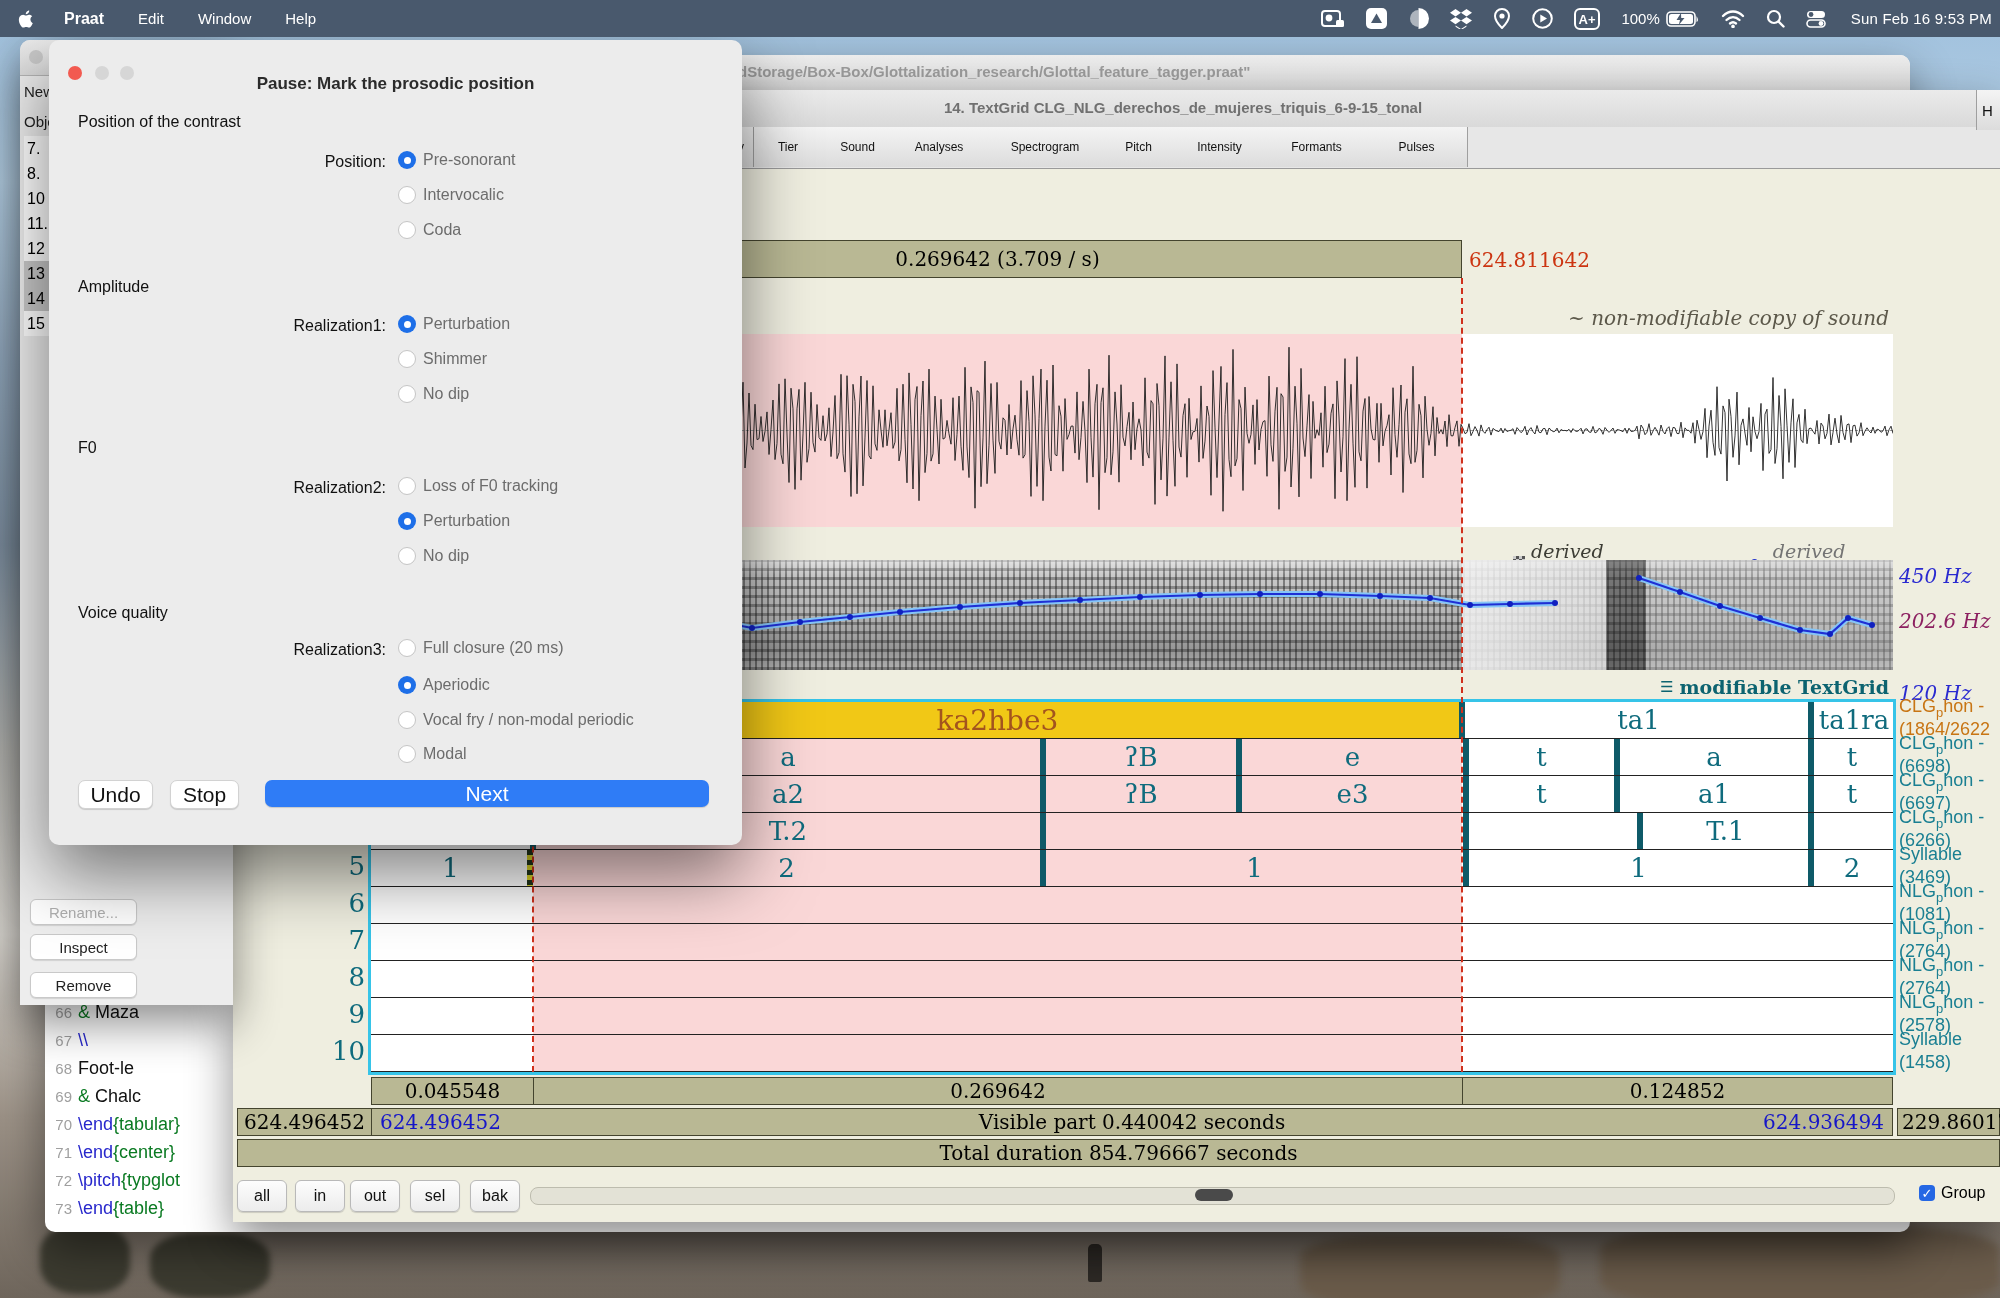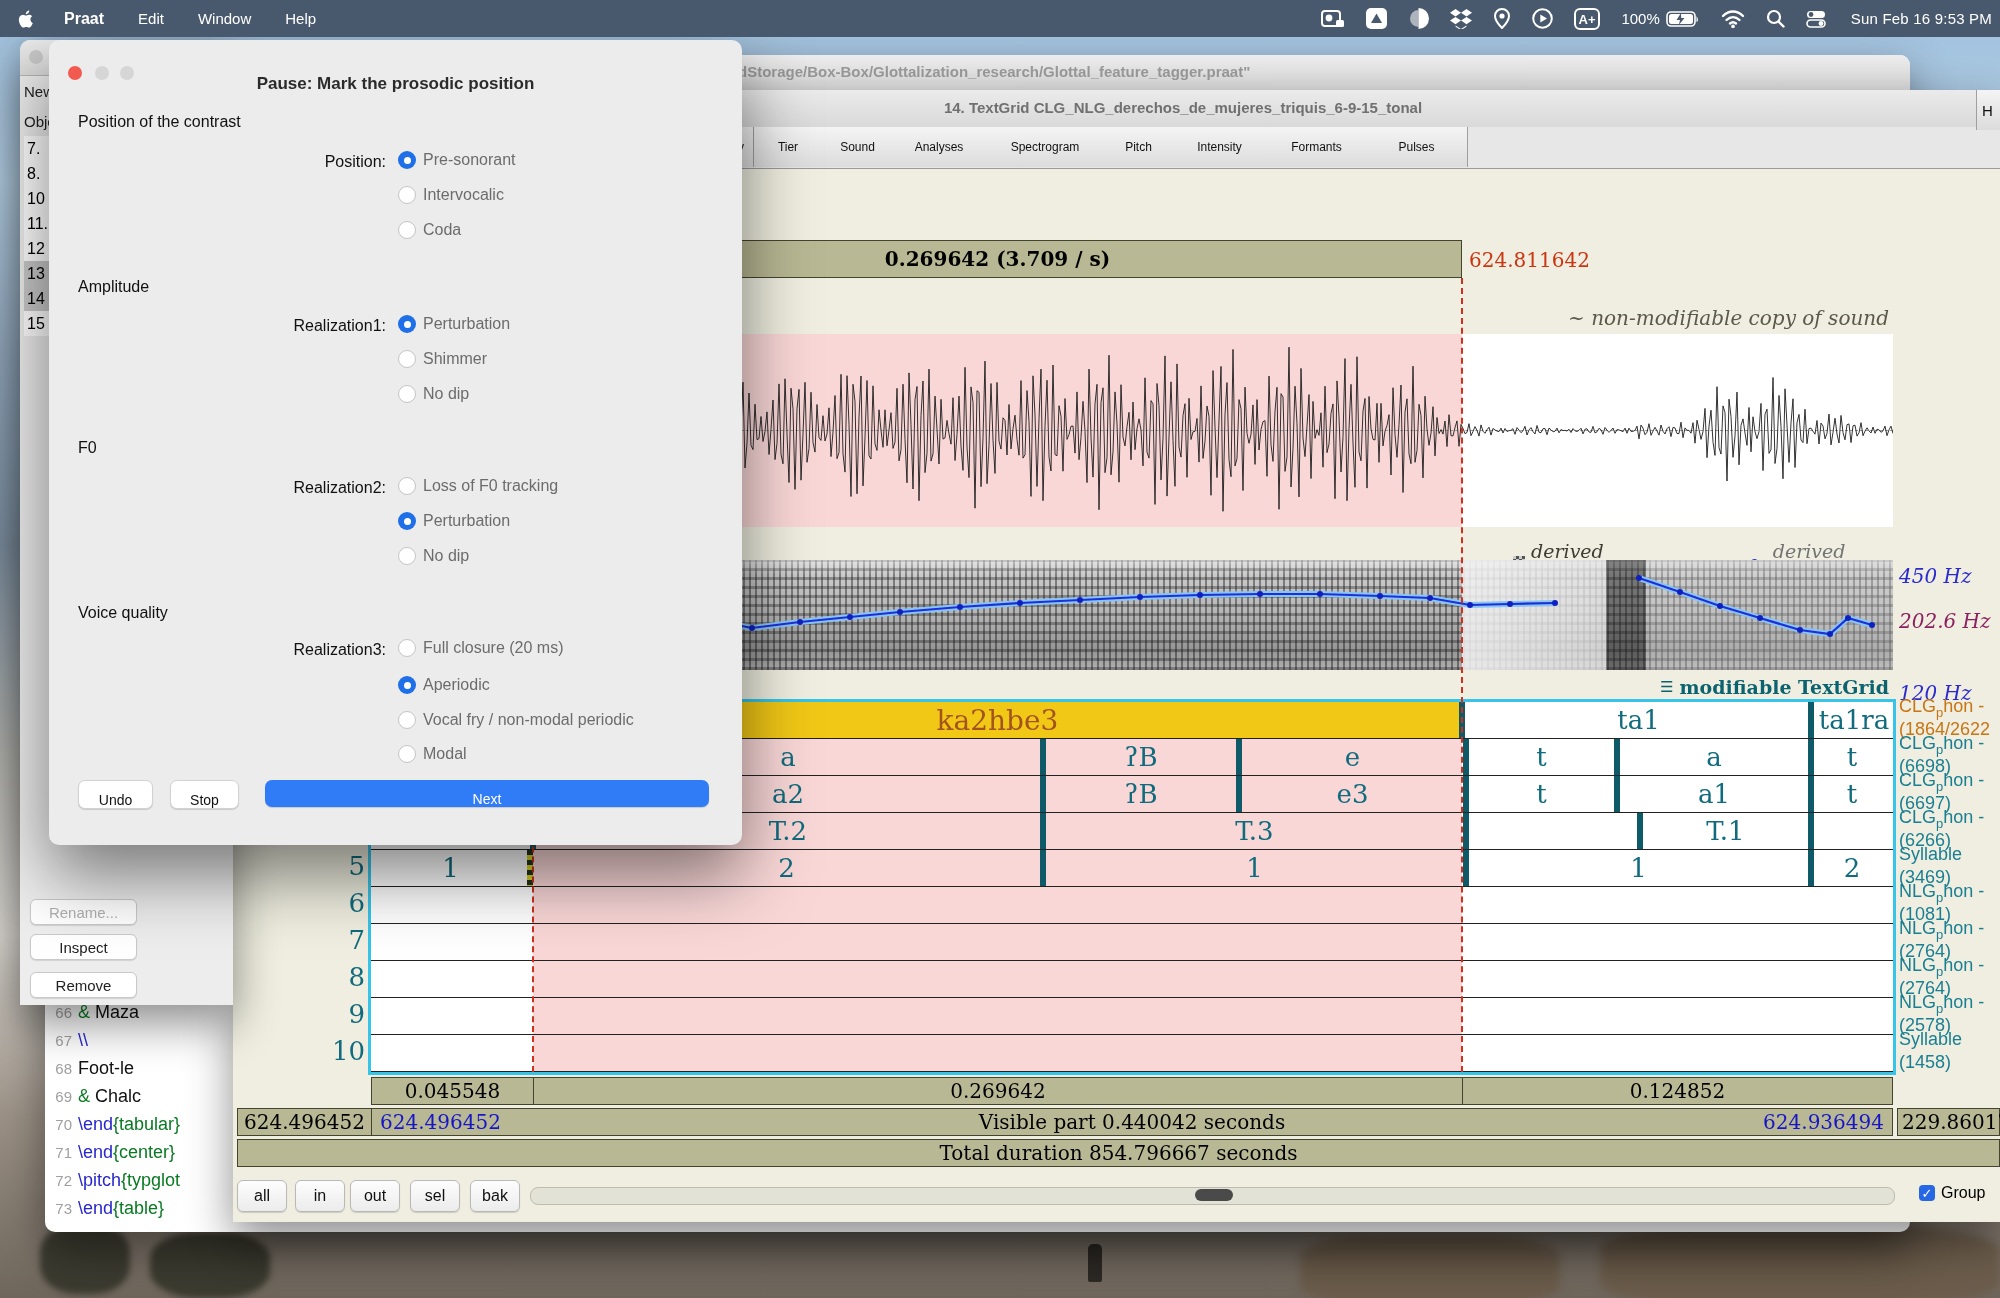--- a/index.html
+++ b/index.html
@@ -108,21 +108,21 @@
   #dlg-title{position:absolute;top:16px;left:0;width:100%;height:50px;text-align:center;}
   #dlg-title .txt{margin-top:18px;font-size:17px;font-weight:bold;color:#2b2b2b;display:inline-block;}
   .dhead{position:absolute;left:29px;font-size:16px;color:#111;}
   .dlabel{position:absolute;width:308px;text-align:right;font-size:16px;color:#111;}
   .radio{position:absolute;left:349px;display:flex;align-items:center;gap:7px;}
   .rc{width:18px;height:18px;border-radius:50%;background:#fff;border:1px solid #c5c5c5;box-sizing:border-box;}
   .rc.on{background:#1e6fe8;border:none;position:relative;}
   .rc.on::after{content:"";position:absolute;left:5.5px;top:5.5px;width:7px;height:7px;border-radius:50%;background:#fff;}
   .radio .rlab{font-size:16px;color:#6c6c6c;}
   .dbtn{position:absolute;height:27px;border-radius:7px;background:#fff;border:1px solid #d2d2d2;
-        box-shadow:0 1px 1px rgba(0,0,0,.15);display:flex;align-items:flex-end;justify-content:center;font-size:14px;color:#111;}
+        box-shadow:0 1px 1px rgba(0,0,0,.15);display:flex;align-items:center;justify-content:center;font-size:21px;color:#111;}
   #btn-next{background:#2f7cf6;color:#fff;border:none;}
 </style>
 </head>
 <body>
 
 <div class="abs" id="desktop-bottom">
   <div class="dtree" style="left:40px;top:6px;width:90px;height:70px;"></div>
   <div class="dtree" style="left:150px;top:14px;width:120px;height:66px;"></div>
   <div class="dperson" style="left:1088px;top:26px;width:14px;height:38px;"></div>
   <div class="drock" style="left:1300px;top:18px;width:260px;height:70px;"></div>
@@ -155,21 +155,21 @@
       <div class="tab" style="left: 589px; width: 71px;">Sound</div>
       <div class="tab" style="left: 660px; width: 92px;">Analyses</div>
       <div class="tab" style="left: 752px; width: 120px;">Spectrogram</div>
       <div class="tab" style="left: 872px; width: 67px;">Pitch</div>
       <div class="tab" style="left: 939px; width: 95px;">Intensity</div>
       <div class="tab" style="left: 1034px; width: 99px;">Formants</div>
       <div class="tab" style="left: 1133px; width: 101px;">Pulses</div>
     </div>
   <div id="tab-help">H</div>
 
-  <div class="abs olive serif" id="selbar" style="left:300px;top:150px;width:929px;height:38px;font-weight:bold;">
+  <div class="abs olive serif" id="selbar" style="left:300px;top:150px;width:929px;height:38px;">
     <span id="selbar-lbl">0.269642 (3.709 / s)</span>
   </div>
   <div class="abs serif" id="cursor-red" style="left:1236px;top:158px;">624.811642</div>
 
   <div class="abs serif" id="nonmod" style="left:1300px;top:216px;width:356px;text-align:right;">~ non-modifiable copy of sound</div>
 
   <div class="abs" id="wavepanel">
     <div class="abs" id="wave-pink"></div>
     <div class="abs" style="left:0;top:96px;width:1522px;border-top:1px dashed #999;"></div>
     <svg id="wavesvg" width="1522" height="193" style="position:absolute;left:0;top:0;">
@@ -275,21 +275,20 @@
         <div class="bound" style="left: 159px;"></div>
         <div class="bound" style="left: 669px;"></div>
         <div class="bound" style="left: 865px;"></div>
         <div class="bound" style="left: 1092px;"></div>
         <div class="bound" style="left: 1243px;"></div>
         <div class="bound" style="left: 1437px;"></div>
       </div>
       <div class="tier" style="top: 111px;">
         <div class="psel"></div>
         <div class="tcell" style="left: 162px; width: 510px;">T.2</div>
-        <div class="tcell" style="left: 672px; width: 423px;">T.3</div>
         <div class="tcell" style="left: 1269px; width: 171px;">T.1</div>
         <div class="bound" style="left: 159px;"></div>
         <div class="bound" style="left: 669px;"></div>
         <div class="bound" style="left: 1092px;"></div>
         <div class="bound" style="left: 1266px;"></div>
         <div class="bound" style="left: 1437px;"></div>
       </div>
       <div class="tier" style="top: 148px;">
         <div class="psel"></div>
         <div class="tcell" style="left: 0px; width: 159px;">1</div>

